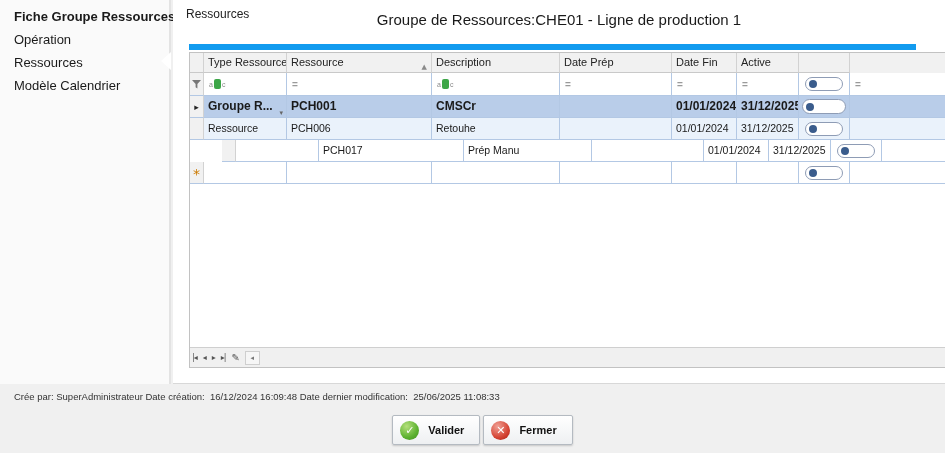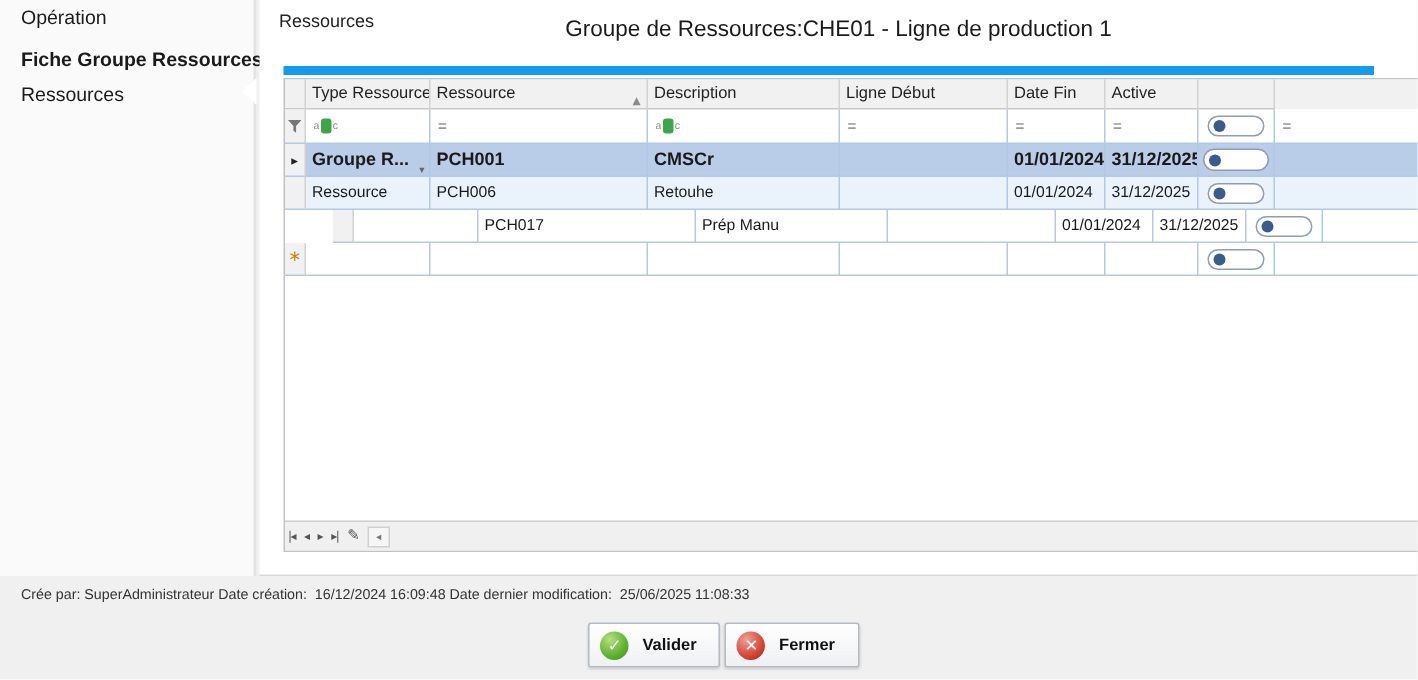--- a/index.html
+++ b/index.html
@@ -133,39 +133,40 @@
     font-family: "DejaVu Sans", sans-serif;
   }
   .btn-ico.green { background: radial-gradient(circle at 35% 28%, #b5e07c, #5cb130 60%, #3f8d1d); }
   .btn-ico.red   { background: radial-gradient(circle at 35% 28%, #f0a095, #d54535 60%, #a81a0e); }
   .funnel-svg { display: block; }
 </style>
 </head>
 <body>
 
 <div class="sidebar">
+  <div class="side-item first">Fiche Groupe Ressources</div>
   <div class="side-item">Opération</div>
-  <div class="side-item first">Fiche Groupe Ressources</div>
   <div class="side-item">Ressources</div>
+  <div class="side-item">Modèle Calendrier</div>
 </div>
 <div class="notch"></div>
 
 <div class="main">
   <div class="section-label">Ressources</div>
   <div class="page-title">Groupe de Ressources:CHE01 - Ligne de production 1</div>
   <div class="bluebar" style="background:#129BEF;"></div>
 
   <div class="grid">
 
     <div class="grow hdr">
       <div class="ind"></div>
       <div><span>Type Ressource</span></div>
       <div><span>Ressource</span><span class="sort-glyph">▲</span></div>
       <div><span>Description</span></div>
-      <div><span>Ligne Début</span></div>
+      <div><span>Date Prép</span></div>
       <div><span>Date Fin</span></div>
       <div><span>Active</span></div>
       <div><span></span></div>
     </div>
 
     <div class="grow flt">
       <div class="ind">
         <svg class="funnel-svg" width="9" height="9" viewBox="0 0 10 10">
             <path d="M0 0 H10 L6 4.5 V9.5 L4 8 V4.5 Z" fill="#777"></path>
           </svg>

